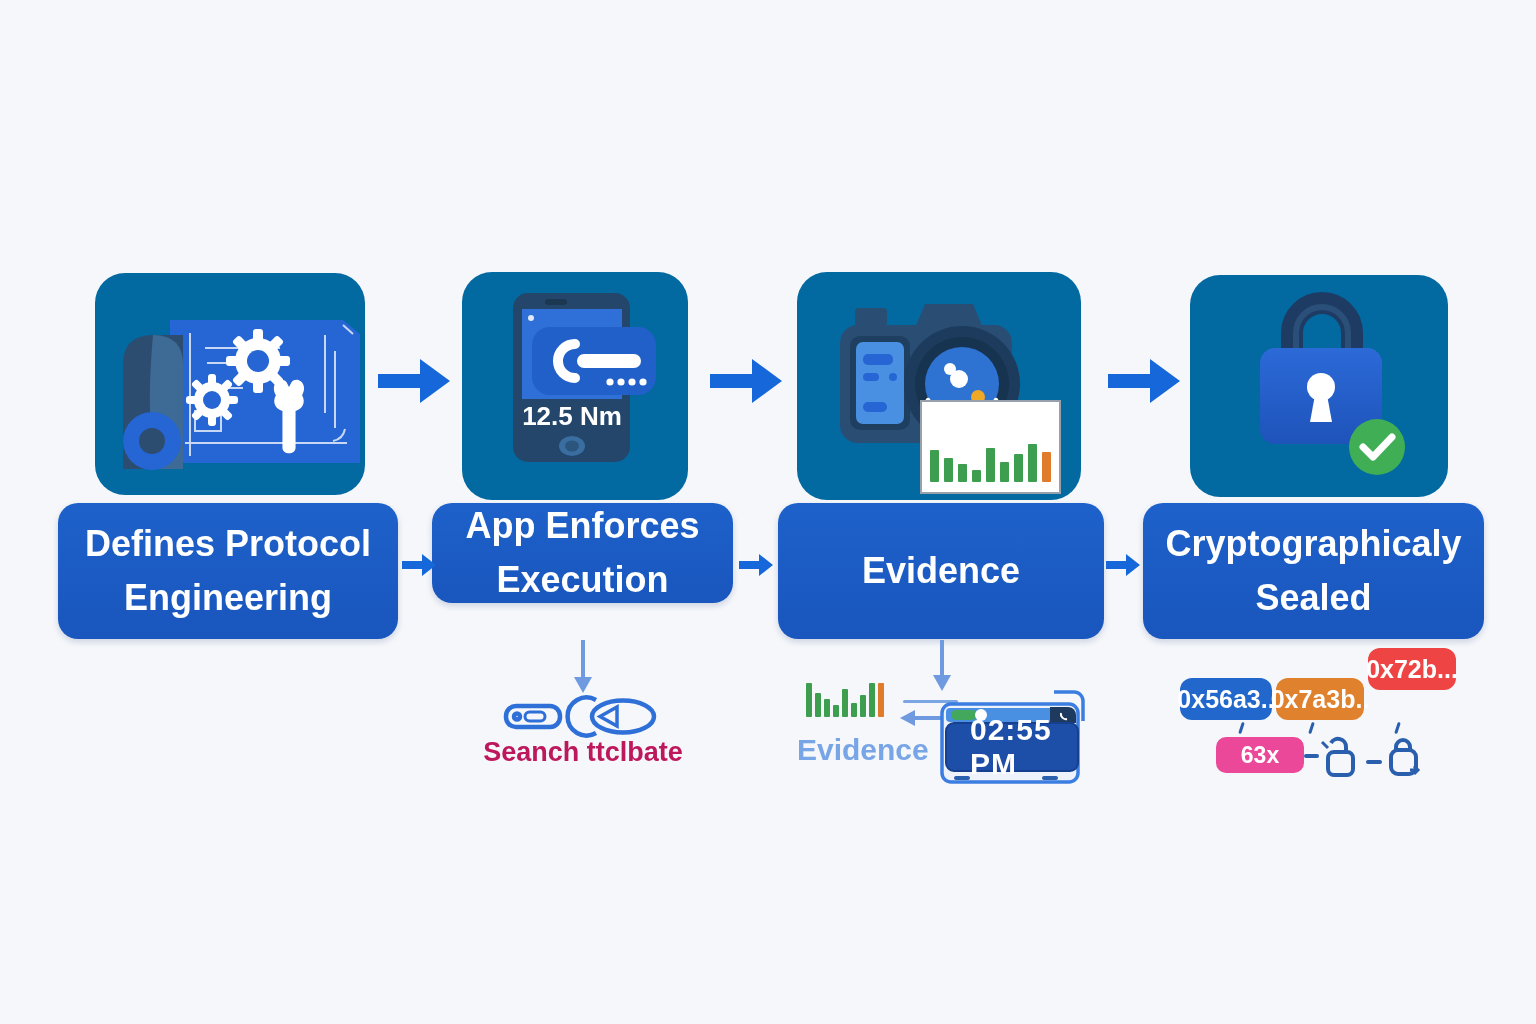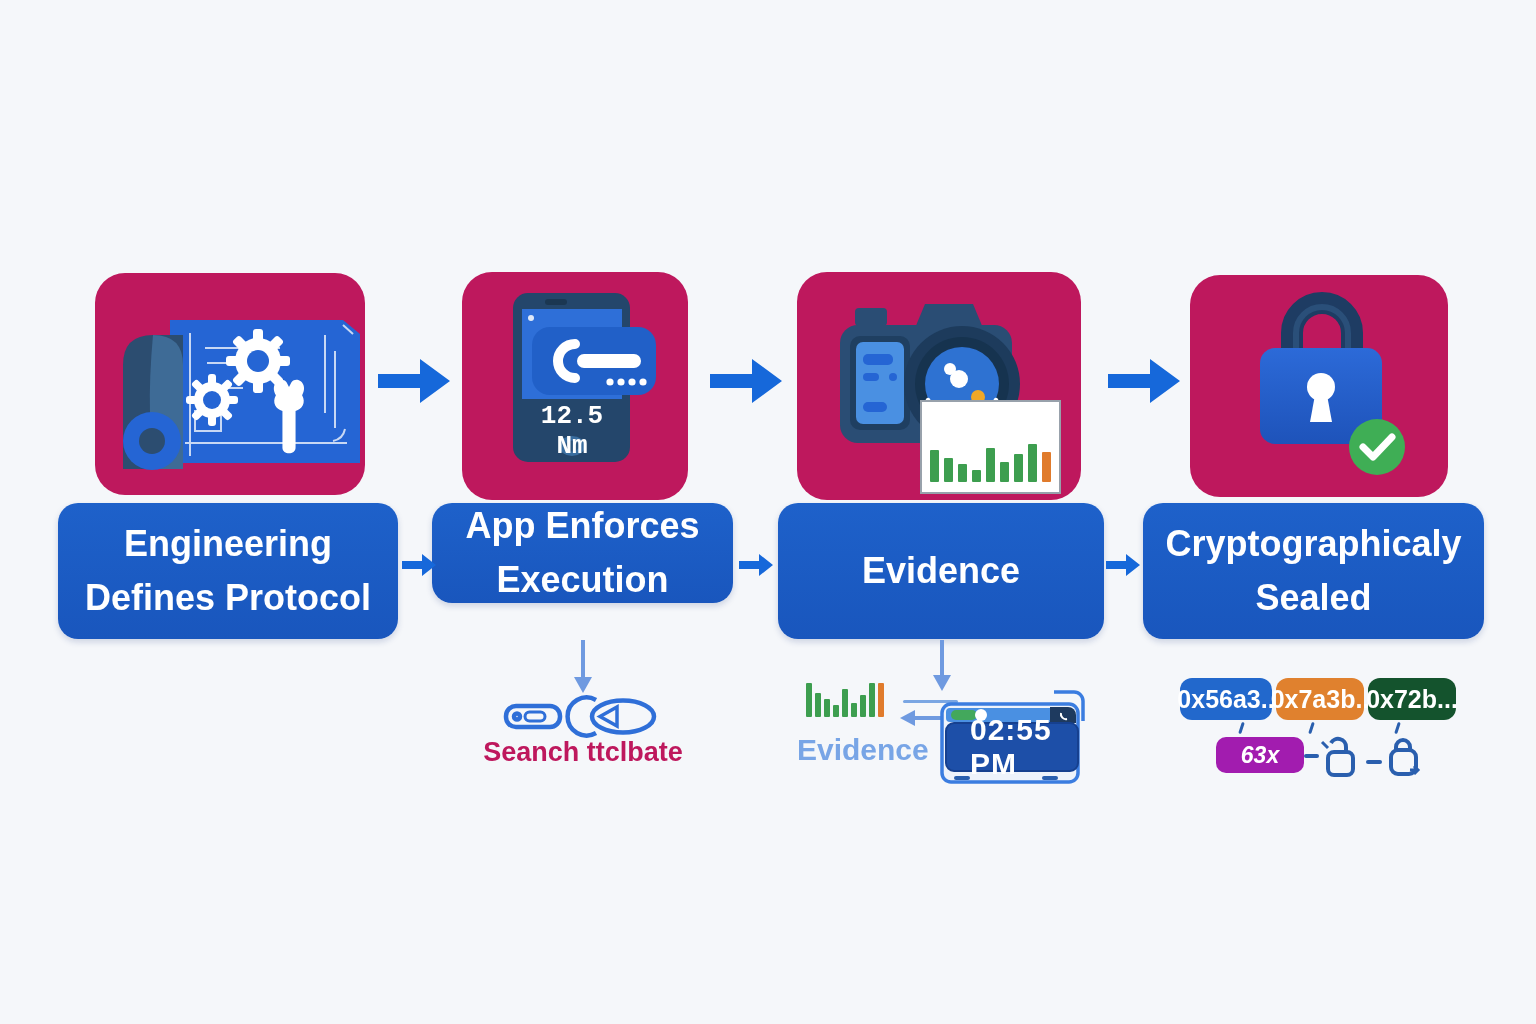--- a/index.html
+++ b/index.html
@@ -1,20 +1,20 @@
 <!DOCTYPE html>
 <html><head>
 <meta charset="utf-8">
 <style>
   html,body{margin:0;padding:0;background:#f5f7fa;}
   .canvas{position:relative;width:1536px;height:1024px;background:#f5f7fa;overflow:hidden;
           font-family:"Liberation Sans", sans-serif;}
   .abs{position:absolute;}
   
-  .tile{position:absolute;background:#be185d;border-radius:30px;font-family:Liberation Mono, monospace;}
+  .tile{position:absolute;background:#0369a1;border-radius:30px;}
   
   .label-box{position:absolute;background:linear-gradient(180deg,#1e61ca,#1956bd);border-radius:20px;
              display:flex;flex-direction:column;justify-content:center;align-items:center;
              box-shadow:0 3px 6px rgba(20,50,120,0.18);}
   .label-box .line{color:#ffffff;font-weight:bold;font-size:36px;line-height:54px;white-space:nowrap;}
   
   .big-arrow{position:absolute;width:72px;height:46px;}
   .sm-arrow{position:absolute;width:34px;height:24px;}
   
   .caption{position:absolute;color:#be185d;font-size:27px;font-weight:600;text-align:center;}
@@ -22,22 +22,22 @@
   
   .bars{display:flex;align-items:flex-end;gap:3px;}
   .bars .bar{width:6px;border-radius:1px;}
   .chart-card{position:absolute;background:#ffffff;border:2px solid #98a1ab;display:flex;
               align-items:flex-end;justify-content:center;padding:8px 6px 10px 6px;}
   .chart-card .bars{gap:5px;}
   .chart-card .bars .bar{width:9px;}
   
   .chip{position:absolute;height:42px;border-radius:12px;color:#fff;font-weight:bold;font-size:25px;
         display:flex;align-items:center;justify-content:center;}
-  .count-chip{position:absolute;height:36px;border-radius:10px;background:#a21caf;color:#fff;
-              font-weight:bold;font-size:23px;display:flex;align-items:center;justify-content:center;font-style:italic;}
+  .count-chip{position:absolute;height:36px;border-radius:10px;background:#ec4899;color:#fff;
+              font-weight:bold;font-size:23px;display:flex;align-items:center;justify-content:center;}
   .tick{position:absolute;width:3px;height:12px;background:#2a5fae;border-radius:2px;transform:rotate(18deg);}
   .conn{position:absolute;height:4px;background:#2a5fae;border-radius:2px;}
   .hline{position:absolute;height:3px;background:#7aa6e3;border-radius:2px;}
   
   .phone-reading{position:absolute;color:#ffffff;font-weight:bold;font-size:26px;}
   .clock-time{position:absolute;color:#ffffff;font-weight:bold;font-size:30px;letter-spacing:1px;
               display:flex;align-items:center;justify-content:center;margin-left:24px;}
 </style>
 </head>
 <body>
@@ -188,22 +188,22 @@
     <polygon points="0,16 42,16 42,1 72,23 42,45 42,30 0,30" fill="#1668da"></polygon>
   </svg>
   <svg class="big-arrow" style="left:710px;top:358px;" viewBox="0 0 72 46">
     <polygon points="0,16 42,16 42,1 72,23 42,45 42,30 0,30" fill="#1668da"></polygon>
   </svg>
   <svg class="big-arrow" style="left:1108px;top:358px;" viewBox="0 0 72 46">
     <polygon points="0,16 42,16 42,1 72,23 42,45 42,30 0,30" fill="#1668da"></polygon>
   </svg>
 
   <div class="label-box" style="left:58px;top:503px;width:340px;height:136px;">
+    <div class="line">Defines Protocol</div>
     <div class="line">Engineering</div>
-    <div class="line">Defines Protocol</div>
   </div>
   <div class="label-box" style="left:432px;top:503px;width:301px;height:100px;">
     <div class="line">App Enforces</div>
     <div class="line">Execution</div>
   </div>
   <div class="label-box" style="left:778px;top:503px;width:326px;height:136px;">
     <div class="line">Evidence</div>
   </div>
   <div class="label-box" style="left:1143px;top:503px;width:341px;height:136px;">
     <div class="line">Cryptographicaly</div>
@@ -269,21 +269,21 @@
       <path d="M121 23 a5 5 0 0 0 6 6" stroke="#ffffff" stroke-width="2" fill="none"></path>
       <rect x="6" y="33" width="132" height="48" rx="8" fill="#1d4fa8" stroke="#16408f" stroke-width="2"></rect>
       <rect x="14" y="86" width="16" height="4" rx="2" fill="#2a5fae"></rect>
       <rect x="102" y="86" width="16" height="4" rx="2" fill="#2a5fae"></rect>
     </svg>
     <div class="clock-time" style="left:6px;top:33px;width:132px;height:48px;">02:55 PM</div>
   </div>
 
   <div class="chip" style="left:1180px;top:678px;width:92px;background:#2268cc;">0x56a3..</div>
   <div class="chip" style="left:1276px;top:678px;width:88px;background:#e0812e;">0x7a3b..</div>
-  <div class="chip" style="left:1368px;top:678px;width:88px;background:#14532d;">0x72b...</div>
+  <div class="chip" style="left:1368px;top:648px;width:88px;background:#ef4444;">0x72b...</div>
   <div class="tick" style="left:1240px;top:722px;"></div>
   <div class="tick" style="left:1310px;top:722px;"></div>
   <div class="tick" style="left:1396px;top:722px;"></div>
   <div class="count-chip" style="left:1216px;top:737px;width:88px;">63x</div>
   <div class="conn" style="left:1304px;top:754px;width:15px;"></div>
   <svg class="abs" style="left:1320px;top:735px;" width="40" height="46" viewBox="0 0 40 46">
     <g stroke="#2a5fae" stroke-width="4" fill="none">
       <path d="M26 17 v-5 a8 8 0 0 0 -15 -4"></path>
       <rect x="8" y="17" width="25" height="23" rx="6"></rect>
       <path d="M2 7 l6 6" stroke-width="3"></path>

